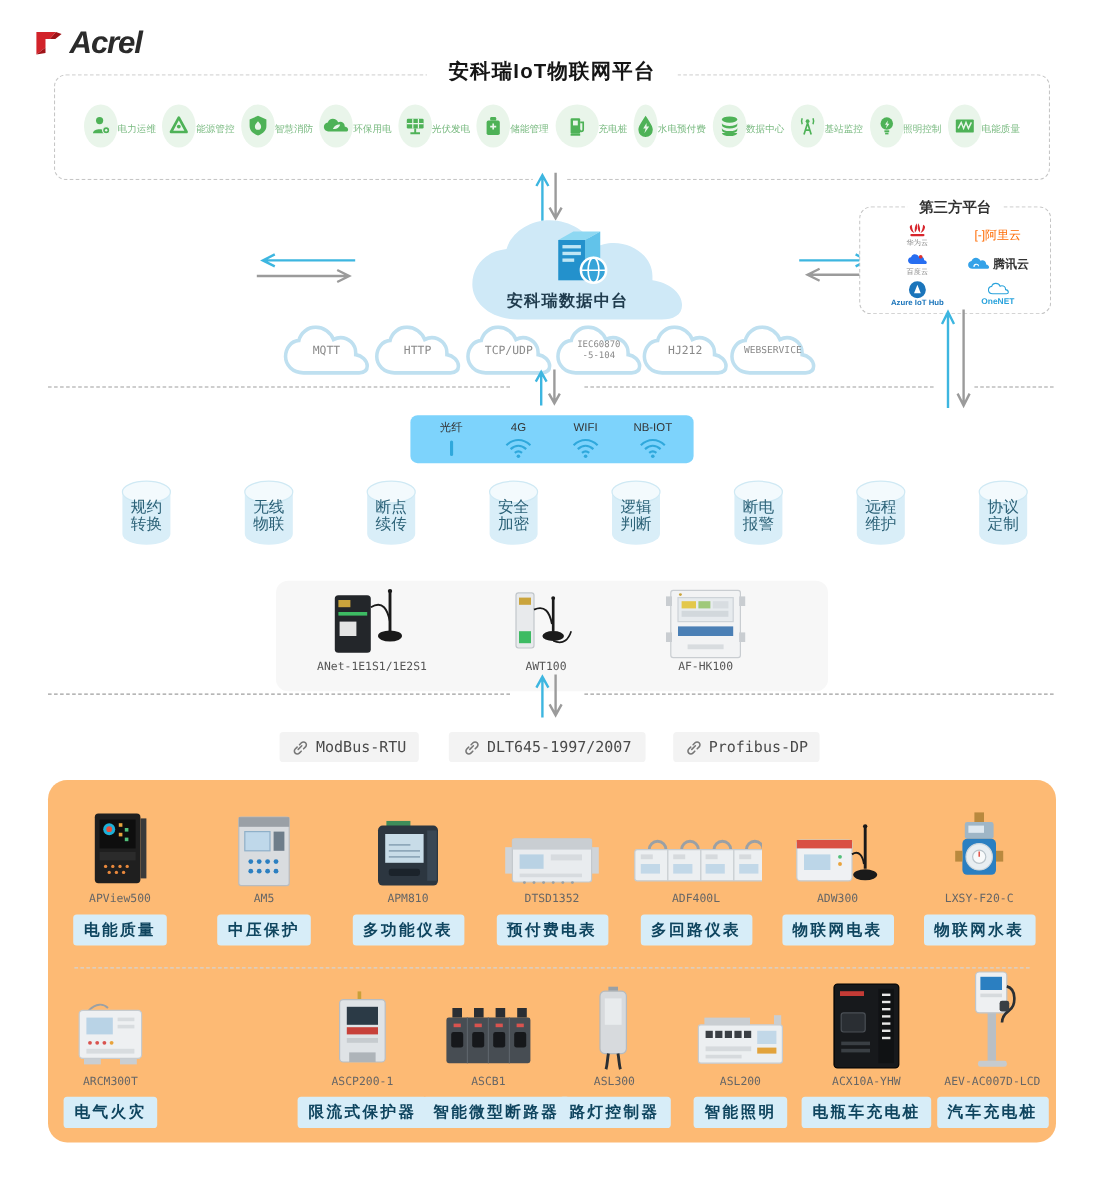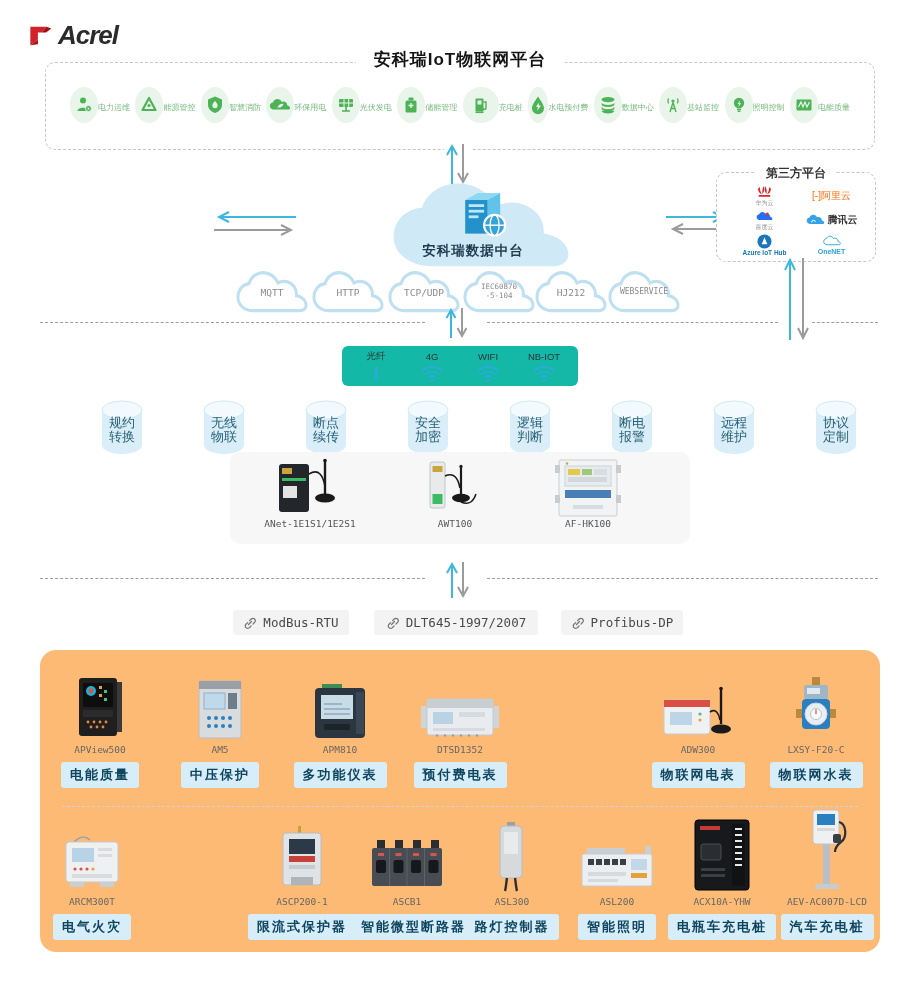--- a/index.html
+++ b/index.html
@@ -43,31 +43,31 @@
 
 .pcloud{position:absolute;width:74px;height:46px}
 .pcloud svg{position:absolute;left:0;top:0}
 .pcloud-label{position:absolute;left:0;right:0;top:16px;text-align:center;font-size:9.5px;color:#8a8a8a;letter-spacing:0}
 .pcloud-label2{position:absolute;left:0;right:0;top:11px;text-align:center;font-size:7.5px;line-height:9px;color:#8a8a8a}
 
 
 .divider{position:absolute;border-top:1px dashed #9e9e9e;height:0}
 
 
-.conn-bar{position:absolute;left:342px;top:346px;width:236px;height:40px;background:#14b8a6;border-radius:6px;display:flex;align-items:center;justify-content:space-around;padding:0 6px}
+.conn-bar{position:absolute;left:342px;top:346px;width:236px;height:40px;background:#7dd3fc;border-radius:6px;display:flex;align-items:center;justify-content:space-around;padding:0 6px}
 .conn-item{display:flex;flex-direction:column;align-items:center;width:52px}
 .conn-label{font-size:9.5px;color:#333;margin-bottom:2px;white-space:nowrap}
 
 
 .cyl{position:absolute;width:46px;height:58px}
 .cyl svg{position:absolute;left:0;top:0}
 .cyl-label{position:absolute;left:0;right:0;top:17px;text-align:center;font-size:13px;font-weight:normal;color:#2a6076;line-height:14px}
 
 
-.gw-box{position:absolute;left:230px;top:452px;width:460px;height:92px;background:#f7f7f7;border-radius:10px}
+.gw-box{position:absolute;left:230px;top:484px;width:460px;height:92px;background:#f7f7f7;border-radius:10px}
 .gw-label{position:absolute;width:130px;top:66px;text-align:center;font-size:9.5px;color:#555;white-space:nowrap}
 
 
 .chip{position:absolute;top:610px;height:25px;background:#f3f3f3;border-radius:3px;display:flex;align-items:center;justify-content:center;gap:6px;font-size:12.5px;color:#4a4a4a}
 
 
 .big-card{position:absolute;left:40px;top:650px;width:840px;height:302px;background:#fdba74;border-radius:16px}
 .card-divider{position:absolute;left:22px;right:22px;top:156px;border-top:1px dashed #d4d4d4}
 .prod{position:absolute;width:110px;text-align:center}
 .prod .dev{height:74px;display:flex;align-items:flex-end;justify-content:center}
@@ -642,20 +642,41 @@
             <circle cx="34" cy="41.5" r="1.2" fill="#9aa0a5"></circle>
             <circle cx="42" cy="41.5" r="1.2" fill="#9aa0a5"></circle>
             <circle cx="50" cy="41.5" r="1.2" fill="#9aa0a5"></circle>
             <circle cx="58" cy="41.5" r="1.2" fill="#9aa0a5"></circle>
     </svg>
         </div>
     <div class="model mono">DTSD1352</div>
     <div class="badge">预付费电表</div>
   </div>
 
+  <div class="prod" style="left:485px;top:16px">
+    <div class="dev">
+          <svg width="118" height="44">
+      <path d="M16 12 a7 7 0 0 1 14 0 M43 12 a7 7 0 0 1 14 0 M70 12 a7 7 0 0 1 14 0 M97 12 a7 7 0 0 1 14 0" stroke="#9aa0a5" stroke-width="2.4" fill="none"></path>
+      <rect x="4" y="12" width="110" height="26" rx="2" fill="#eceff1" stroke="#c6cbcf"></rect>
+      <line x1="31.5" y1="12" x2="31.5" y2="38" stroke="#c6cbcf"></line>
+            <line x1="59" y1="12" x2="59" y2="38" stroke="#c6cbcf"></line>
+            <line x1="86.5" y1="12" x2="86.5" y2="38" stroke="#c6cbcf"></line>
+      <rect x="9" y="24" width="16" height="8" fill="#c2d8e8"></rect>
+            <rect x="36" y="24" width="16" height="8" fill="#c2d8e8"></rect>
+            <rect x="63" y="24" width="16" height="8" fill="#c2d8e8"></rect>
+            <rect x="91" y="24" width="16" height="8" fill="#c2d8e8"></rect>
+      <rect x="9" y="16" width="10" height="4" fill="#d6dadd"></rect>
+            <rect x="36" y="16" width="10" height="4" fill="#d6dadd"></rect>
+            <rect x="63" y="16" width="10" height="4" fill="#d6dadd"></rect>
+            <rect x="91" y="16" width="10" height="4" fill="#d6dadd"></rect>
+    </svg>
+        </div>
+    <div class="model mono">ADF400L</div>
+    <div class="badge">多回路仪表</div>
+  </div>
 
   <div class="prod" style="left:603px;top:16px">
     <div class="dev">
           <svg width="72" height="56">
       <rect x="2" y="16" width="46" height="34" rx="3" fill="#eff1f3" stroke="#c6cbcf"></rect>
       <rect x="2" y="16" width="46" height="7" fill="#d94f43"></rect>
       <rect x="8" y="28" width="22" height="13" fill="#bcd6e8"></rect>
       <circle cx="38" cy="30" r="1.6" fill="#52c07a"></circle>
             <circle cx="38" cy="36" r="1.6" fill="#e8a33c"></circle>
       <path d="M48 28 C54 24 57 30 58 36" stroke="#1a1a1a" stroke-width="1.6" fill="none"></path>

